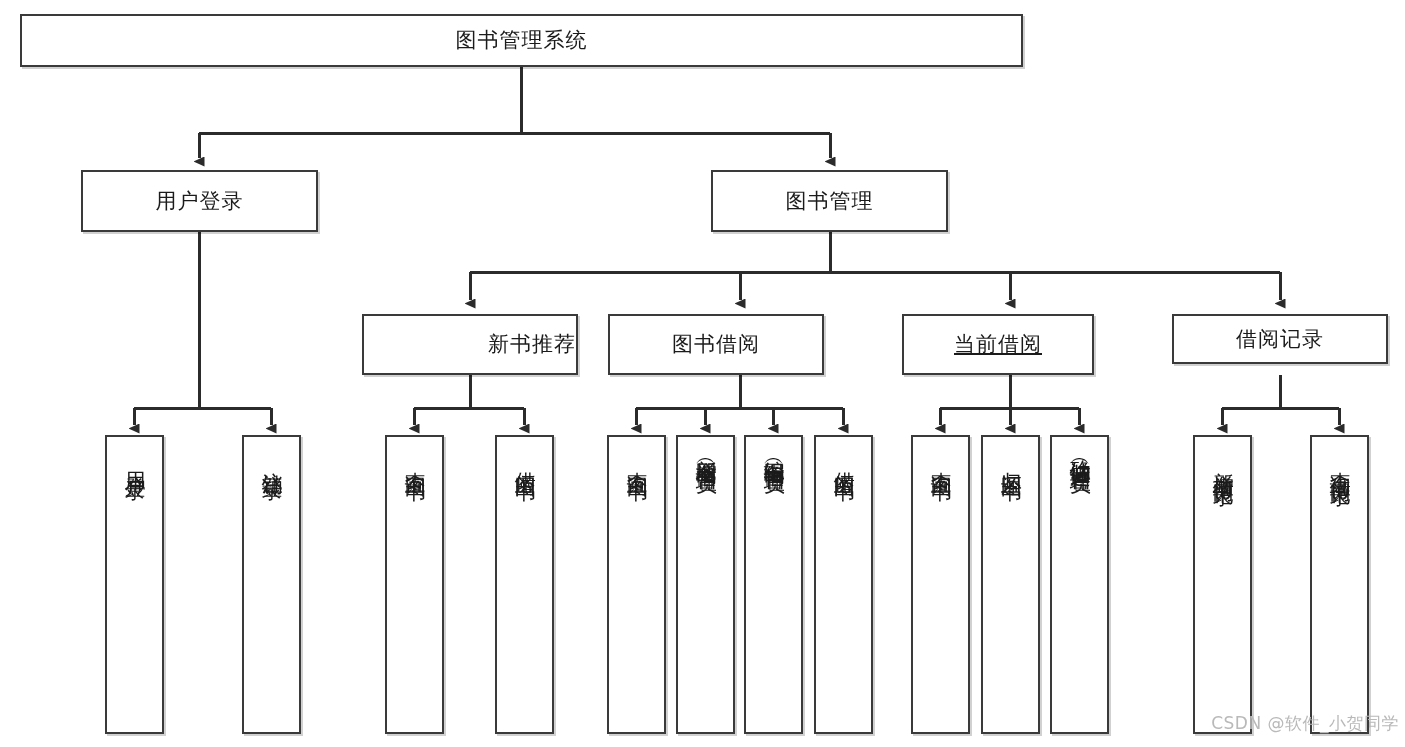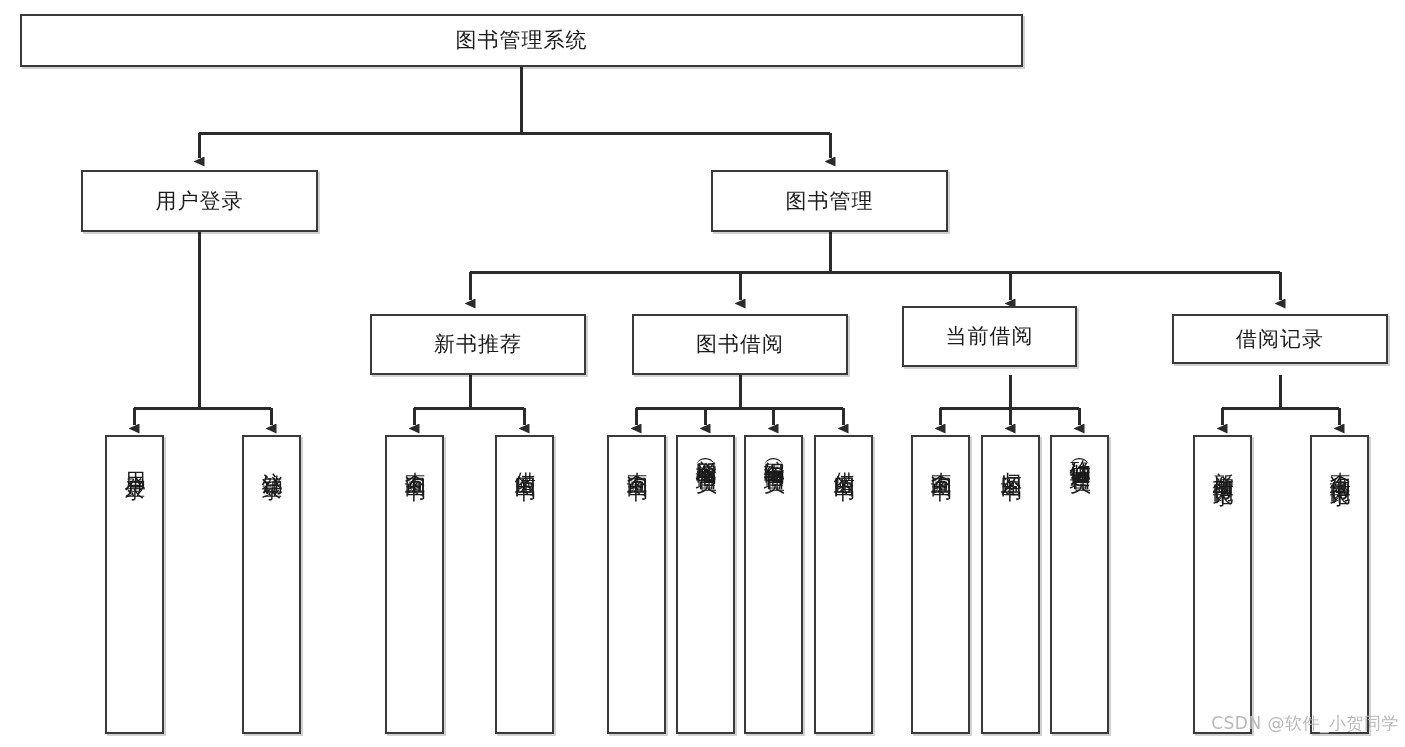--- a/index.html
+++ b/index.html
@@ -133,27 +133,27 @@
     <span class="node-label">图书管理系统</span>
   </div>
 
   <div class="node horiz" style="left:81px; top:170px; width:237px; height:62px;">
     <span class="node-label">用户登录</span>
   </div>
   <div class="node horiz" style="left:711px; top:170px; width:237px; height:62px;">
     <span class="node-label">图书管理</span>
   </div>
 
-  <div class="node horiz" style="left:370px; top:314px; width:216px; height:61px;">
+  <div class="node horiz" style="left:362px; top:314px; width:216px; height:61px;justify-content:flex-end;">
     <span class="node-label">新书推荐</span>
   </div>
-  <div class="node horiz" style="left:632px; top:314px; width:216px; height:61px;">
+  <div class="node horiz" style="left:608px; top:314px; width:216px; height:61px;">
     <span class="node-label">图书借阅</span>
   </div>
-  <div class="node horiz" style="left:902px; top:306px; width:175px; height:61px;">
+  <div class="node horiz" style="left:902px; top:314px; width:192px; height:61px;text-decoration:underline;">
     <span class="node-label">当前借阅</span>
   </div>
   <div class="node horiz" style="left:1172px; top:314px; width:216px; height:50px;">
     <span class="node-label">借阅记录</span>
   </div>
 
   <div class="node vert" style="left:105px; top:435px; width:59px; height:299px;">
     <span class="node-label">用户登录</span>
   </div>
   <div class="node vert" style="left:242px; top:435px; width:59px; height:299px;">

